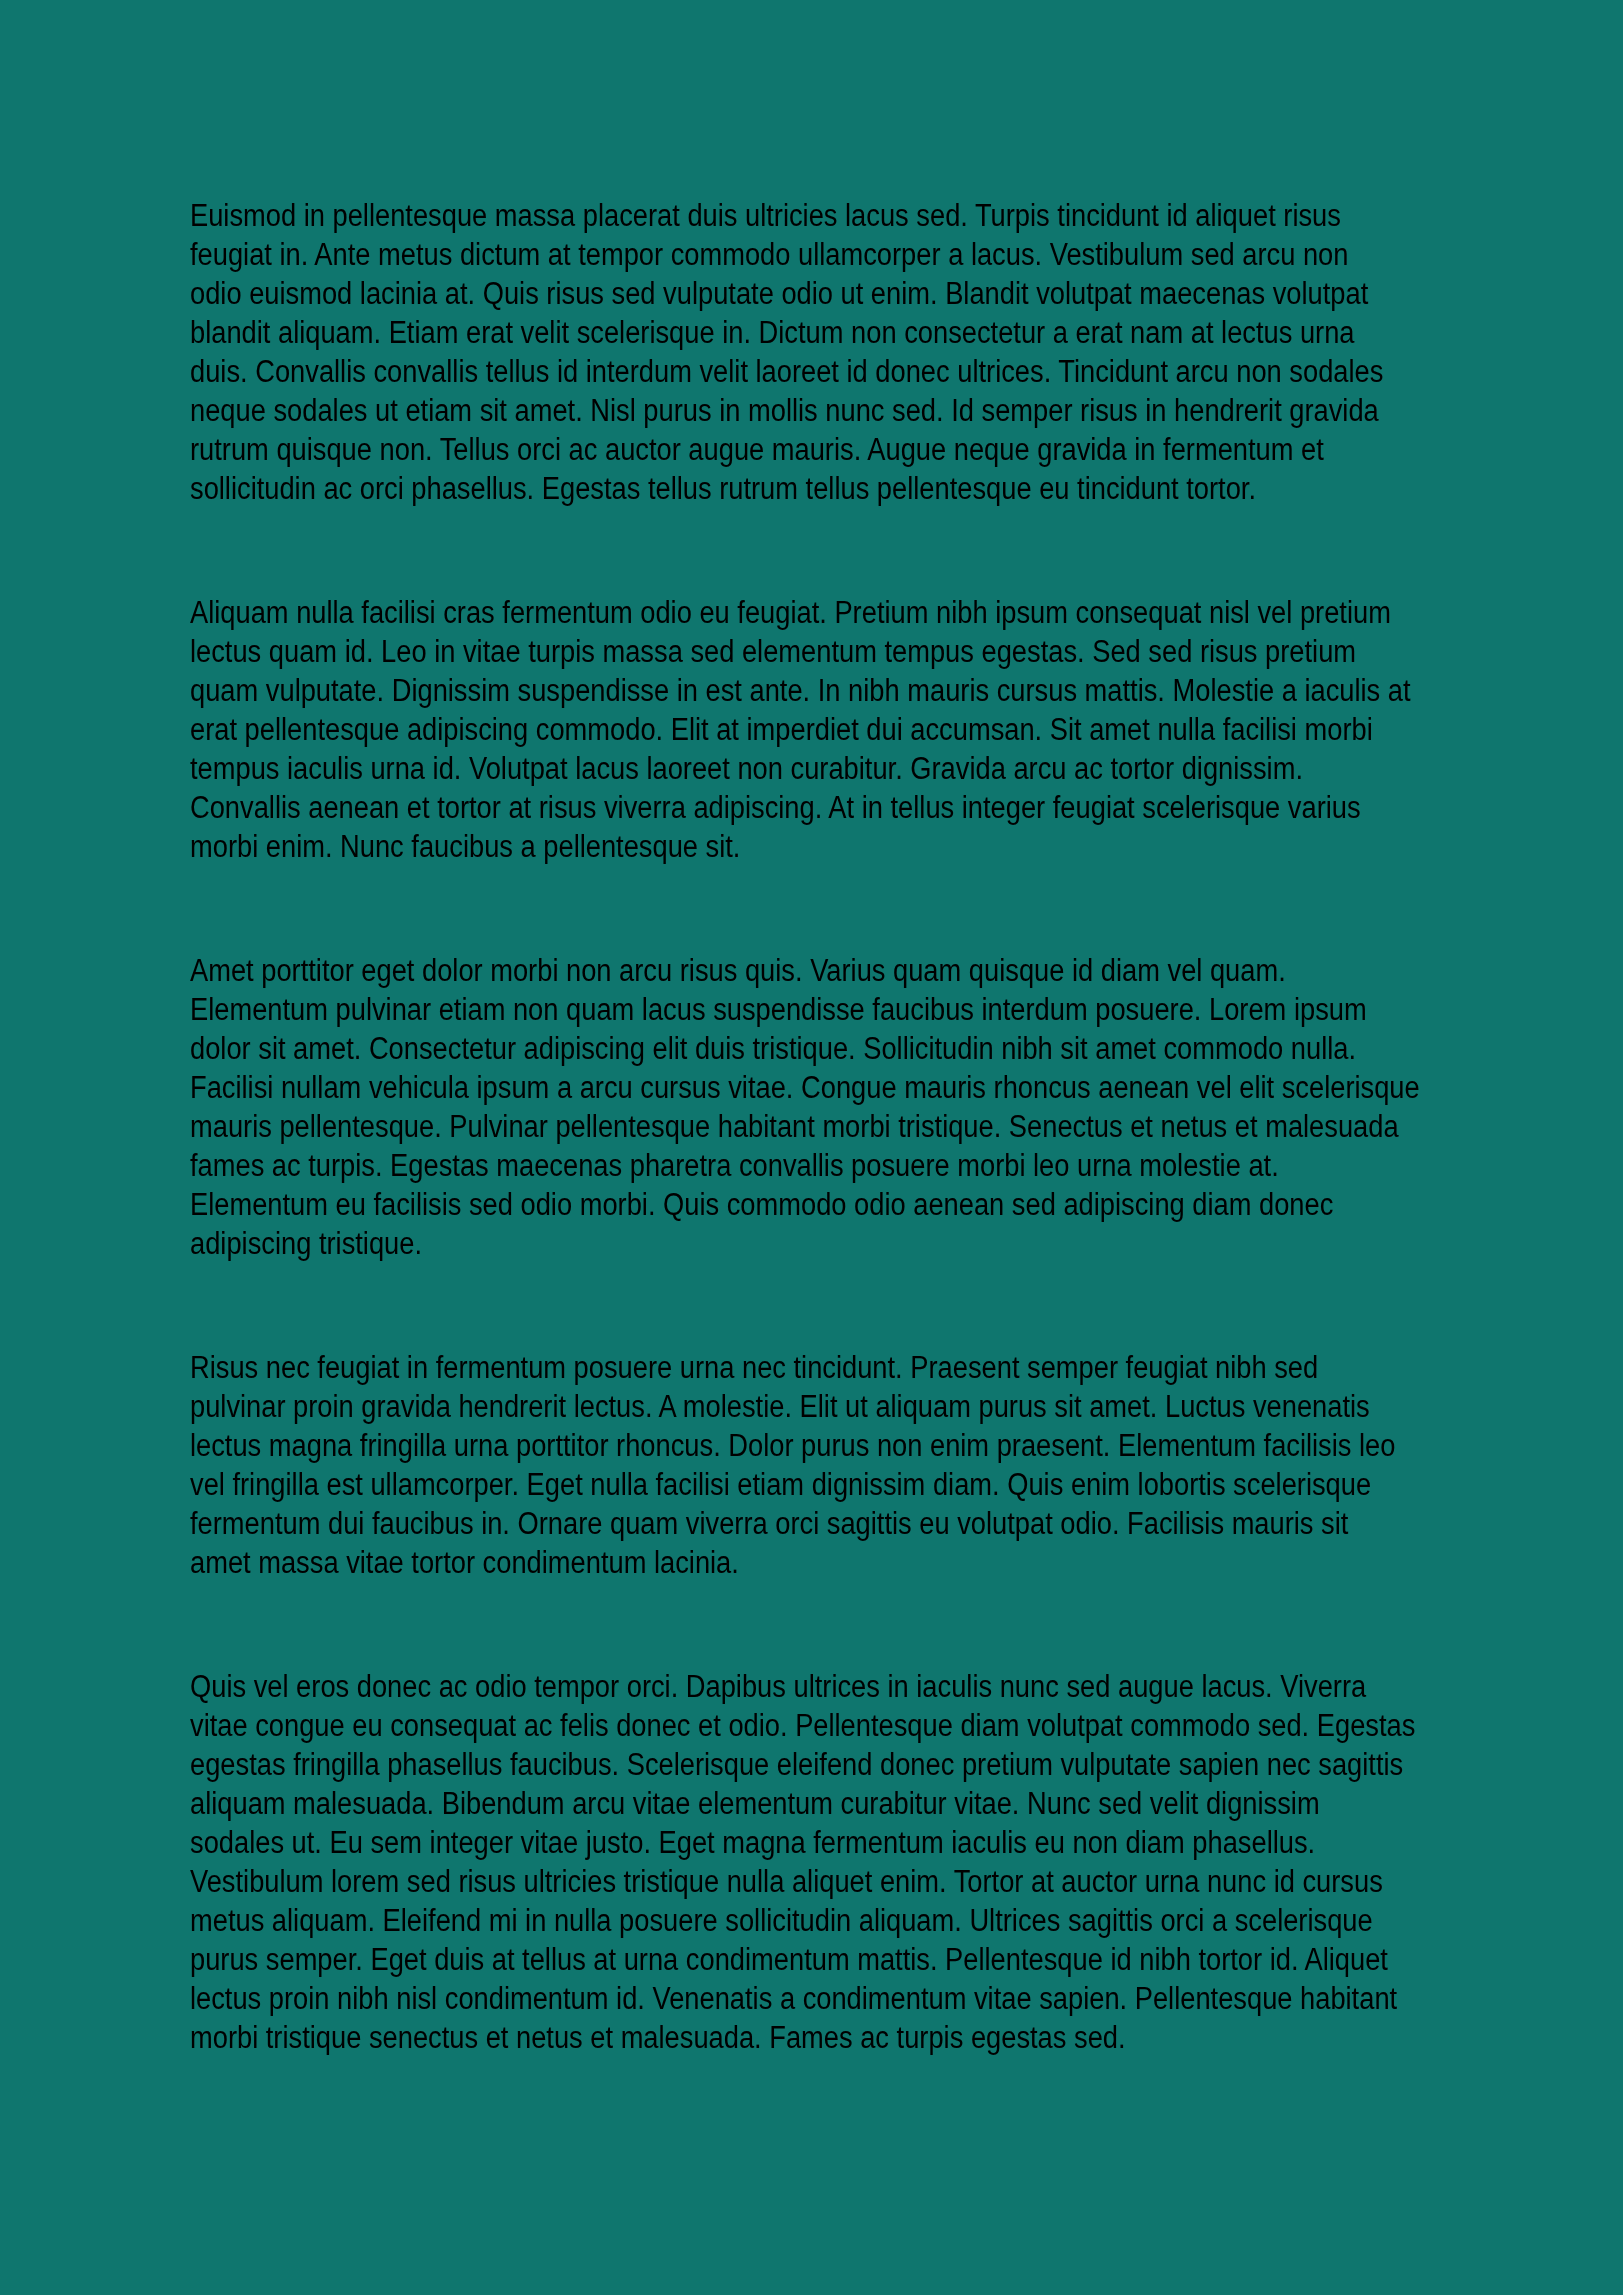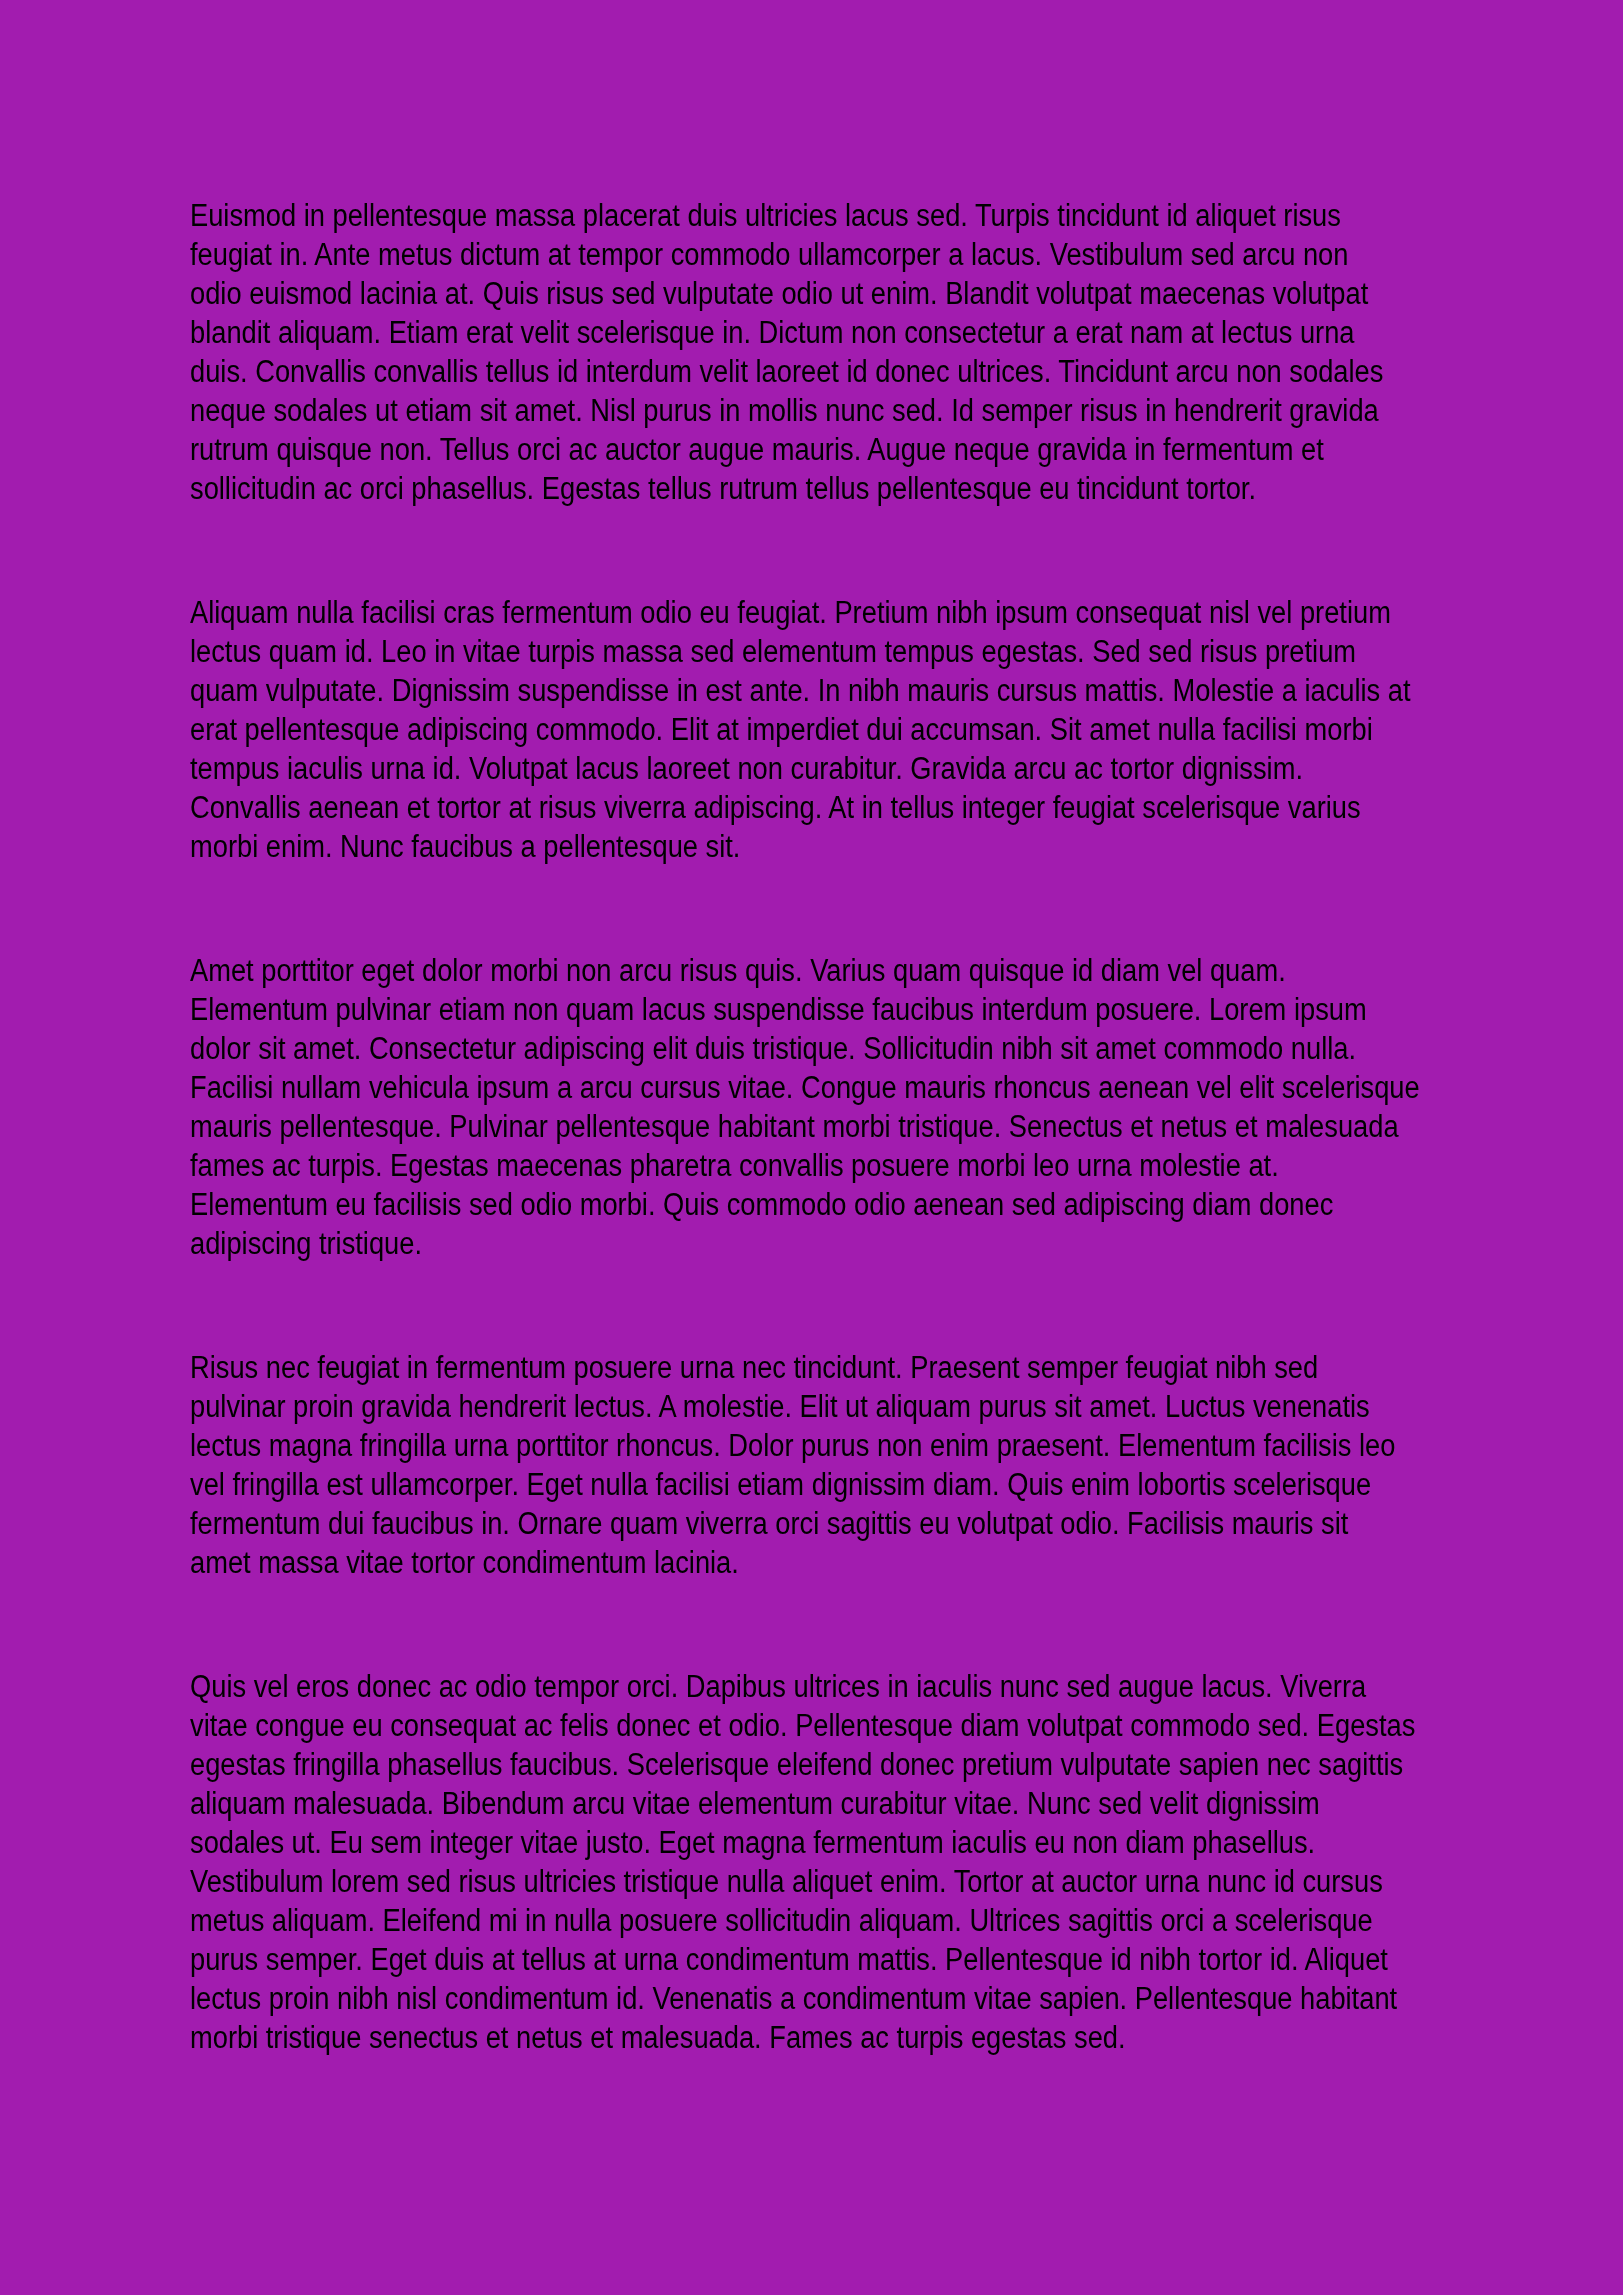--- a/index.html
+++ b/index.html
@@ -9,21 +9,21 @@
   body {
     width: 1623px;
     height: 2295px;
     background: #ffffff;
     overflow: hidden;
   }
   .page {
     position: relative;
     width: 1623px;
     height: 2295px;
-    background: #a21caf;
+    background: #0f766e;
   }
   .text-block {
     position: absolute;
     left: 190px;
     top: 196px;
     width: 1374px;
   }
   .para {
     font-family: "Liberation Sans", sans-serif;
     font-size: 31px;

